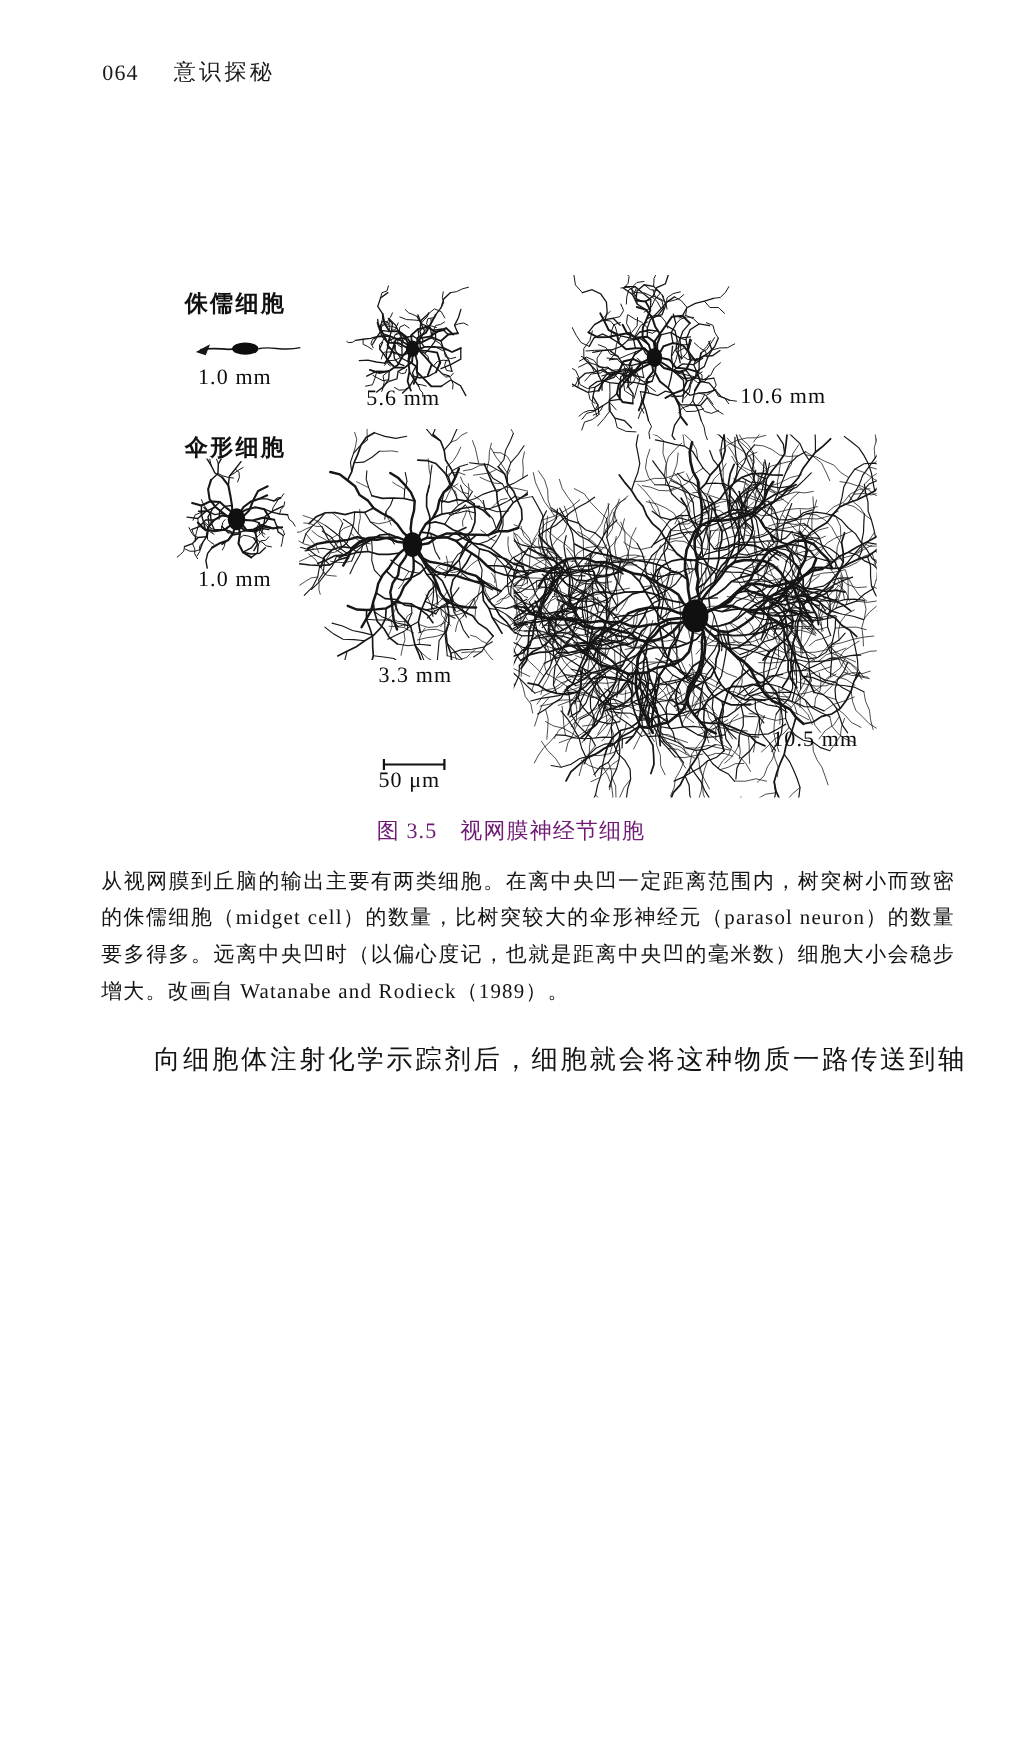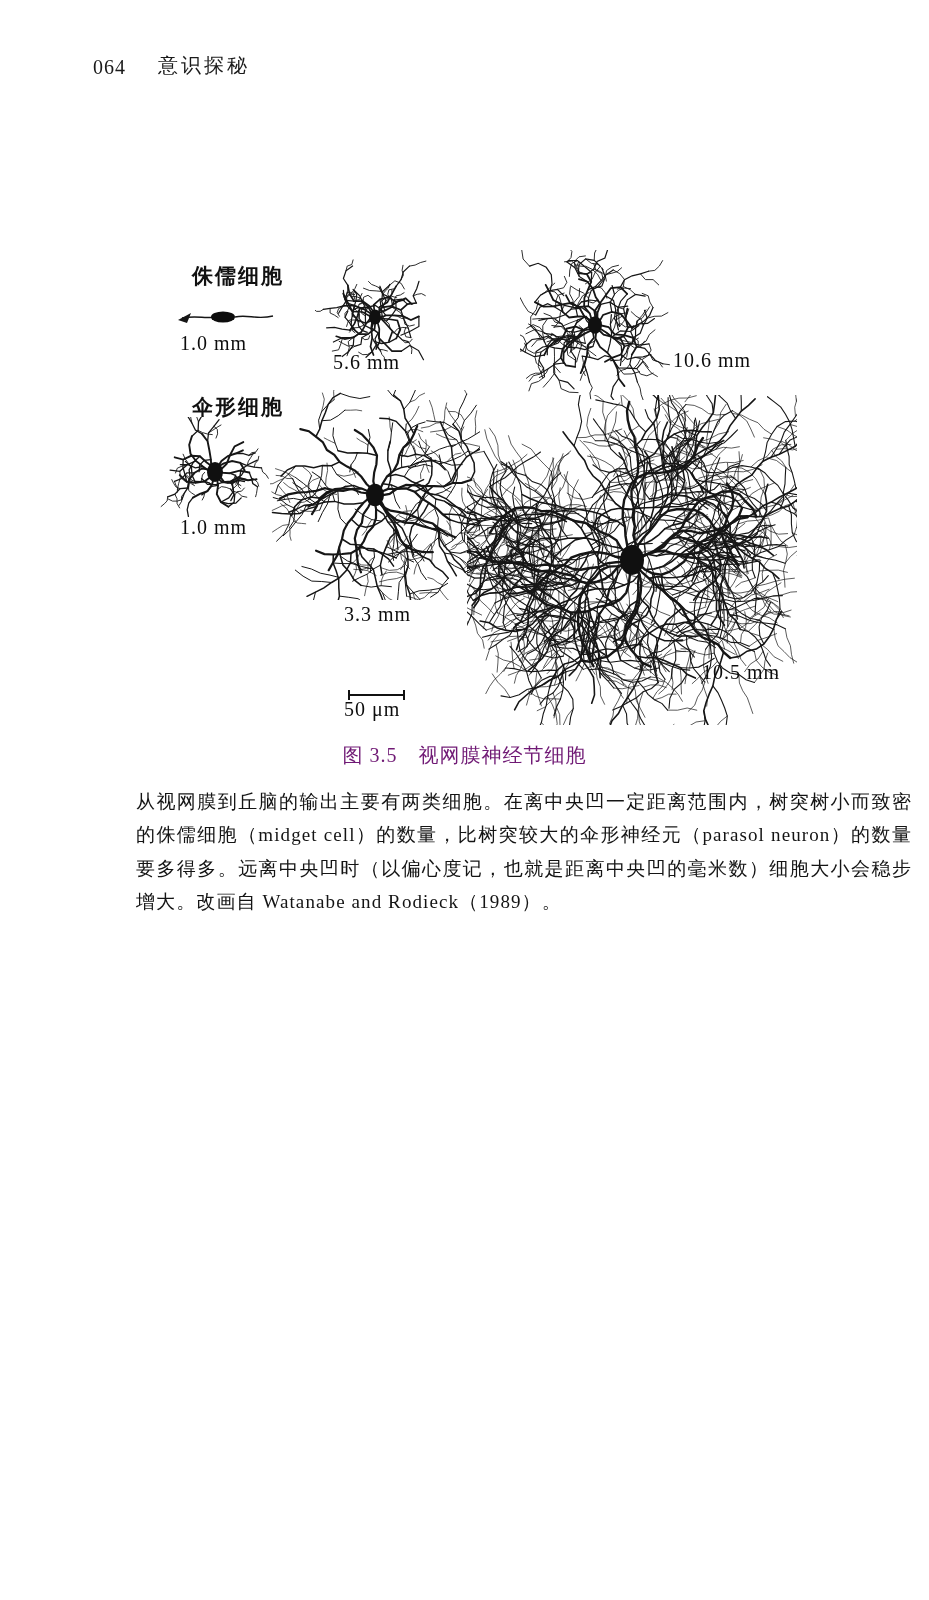--- a/index.html
+++ b/index.html
@@ -21,21 +21,20 @@
   .running-head .pagenum{letter-spacing:1px;}
   .running-head .booktitle{letter-spacing:3px;}
 
   
   .cell-group-label{
     position:absolute;
     font-family:"Liberation Sans",sans-serif;
     font-weight:bold;
     font-size:21px;letter-spacing:2px;
     color:#111;
-    margin-left:24px;
   }
   .size-label{
     position:absolute;
     font-size:20px;
     letter-spacing:1px;
     color:#0d0d0d;
   }
   .neuron{position:absolute;}
   .scalebar{position:absolute;left:346px;top:688px;}
   .scalebar-label{
@@ -43,21 +42,21 @@
     font-size:20px;letter-spacing:1px;color:#0d0d0d;
   }
   .fig-caption-title{
     position:absolute;top:742px;left:0;width:100%;
     text-align:center;
     font-size:20px;letter-spacing:1px;color:#701a75;
   }
   .fig-caption-text{
     position:absolute;top:785px;left:92px;width:776px;
     font-size:19px;line-height:33.4px;letter-spacing:1.1px;
-    text-align:justify;color:#141414;margin-left:44px;
+    text-align:justify;color:#141414;
   }
 
   
   .bodytext{
     position:absolute;top:940px;left:92px;width:797px;
     font-size:24px;line-height:49px;letter-spacing:2.4px;
     text-align:justify;color:#141414;
   }
   .bodytext p{margin:0;}
   .bodytext p.indent{text-indent:2em;}
@@ -1746,15 +1745,16 @@
     <svg class="scalebar" width="62" height="14">
       <path d="M3,2 V12 M3,7 H58 M58,2 V12" stroke="#111" stroke-width="2" fill="none"></path>
     </svg>
     <div class="scalebar-label">50 μm</div>
 
     <div class="fig-caption-title">图 3.5　视网膜神经节细胞</div>
     <div class="fig-caption-text">从视网膜到丘脑的输出主要有两类细胞。在离中央凹一定距离范围内，树突树小而致密的侏儒细胞（midget cell）的数量，比树突较大的伞形神经元（parasol neuron）的数量要多得多。远离中央凹时（以偏心度记，也就是距离中央凹的毫米数）细胞大小会稳步增大。改画自 Watanabe and Rodieck（1989）。</div>
   </div>
 
   <div class="bodytext">
+    <p class="indent">向细胞体注射化学示踪剂后，细胞就会将这种物质一路传送到轴</p>
   </div>
 
 </div>
 
 </body></html>

